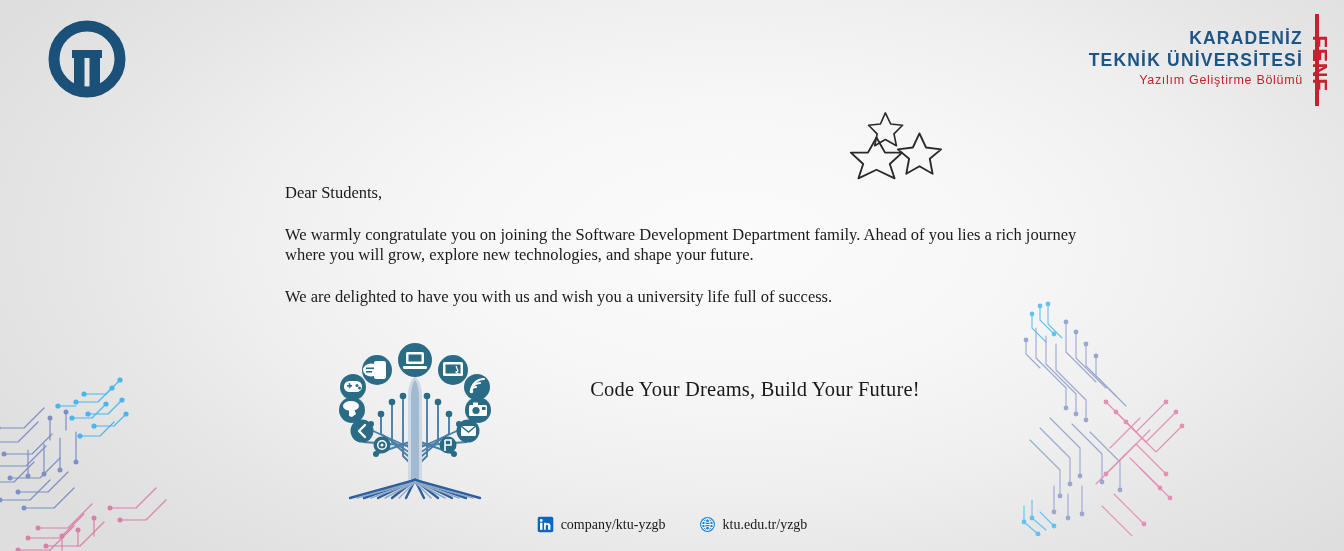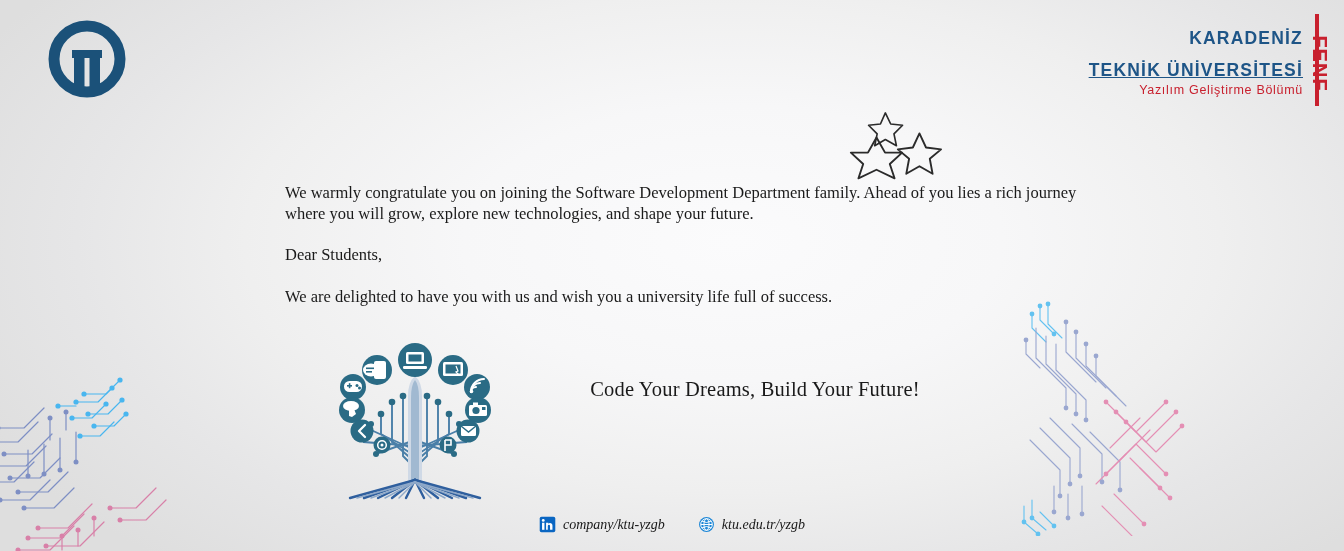--- a/index.html
+++ b/index.html
@@ -18,21 +18,21 @@
 
   
   #ktu-emblem{left:45px;top:19px;width:84px;height:84px;}
 
   
   #ktu-wordmark{right:54px;top:30px;text-align:right;line-height:1;}
   #ktu-wordmark .l1,#ktu-wordmark .l2{
     font-family:"Liberation Sans", sans-serif;
     font-weight:bold;color:#1e5587;letter-spacing:1.2px;font-size:17.5px;
   }
-  #ktu-wordmark .l2{margin-top:14px;text-decoration:underline;}
+  #ktu-wordmark .l2{margin-top:4px;}
   #ktu-wordmark .l3{
     font-family:"Liberation Sans", sans-serif;
     color:#c8202e;font-size:12.5px;letter-spacing:.7px;margin-top:5px;text-align:right;
   }
   #fenf-bar{right:38px;top:14px;width:4px;height:92px;background:#c8202e;}
   #fenf-text{
     right:-8px;top:52px;width:92px;
     font-family:"Liberation Sans", sans-serif;font-weight:bold;
     font-size:20px;color:#c8202e;letter-spacing:1px;
     transform:rotate(90deg);transform-origin:center center;
@@ -69,21 +69,21 @@
   
   #techtree{left:330px;top:330px;width:170px;height:170px;}
 
   
   #circuit-left{left:-12px;top:358px;width:190px;height:195px;}
   #circuit-right{left:1010px;top:298px;width:180px;height:238px;}
 
   
   #footer{
     left:0;top:516px;width:1344px;
-    display:flex;justify-content:center;align-items:center;gap:33px;font-style:italic;
+    display:flex;justify-content:center;align-items:center;gap:33px;
   }
   .social{display:flex;align-items:center;gap:7px;}
   .social .lbl{
     font-family:"Liberation Serif", serif;
     font-size:14px;color:#181818;white-space:nowrap;
   }
   .sicon{width:17px;height:17px;display:block;flex:0 0 auto;}
 </style>
 </head>
 <body>
@@ -112,22 +112,22 @@
     <svg viewBox="0 0 100 78" width="100" height="78">
       <g fill="none" stroke="#2b2b2b" stroke-width="2" stroke-linejoin="round">
         <path d="M40 4 L46.5 17.5 L61 19 L50.5 29.5 L53.5 44 L40 36.5 L27 44 L30 29.5 L19.5 19 L34 17.5 Z" transform="translate(-2,0) scale(0.82) translate(8,2)"></path>
         <path d="M30 34 L39 50 L57 50 L44 62 L49 77 L30 68 L11 77 L16 62 L3 50 L21 50 Z" transform="scale(0.95) translate(0,-3)"></path>
         <path d="M72 30 L79 45 L95 47 L83 57 L86 73 L72 65 L58 73 L61 57 L49 47 L65 45 Z" transform="scale(0.94) translate(4,-3)"></path>
       </g>
     </svg>
   </div>
 
   <div class="abs" id="bodycopy">
+    <p class="p">Dear Students,</p>
     <p class="p">We warmly congratulate you on joining the Software Development Department family. Ahead of you lies a rich journey where you will grow, explore new technologies, and shape your future.</p>
-    <p class="p">Dear Students,</p>
     <p class="p">We are delighted to have you with us and wish you a university life full of success.</p>
   </div>
 
   <div class="abs" id="tagline">Code Your Dreams, Build Your Future!</div>
 
   <div class="abs" id="techtree">
     <svg viewBox="0 0 170 170" width="170" height="170">
       <defs>
         <g id="nodecirc"></g>
       </defs>

